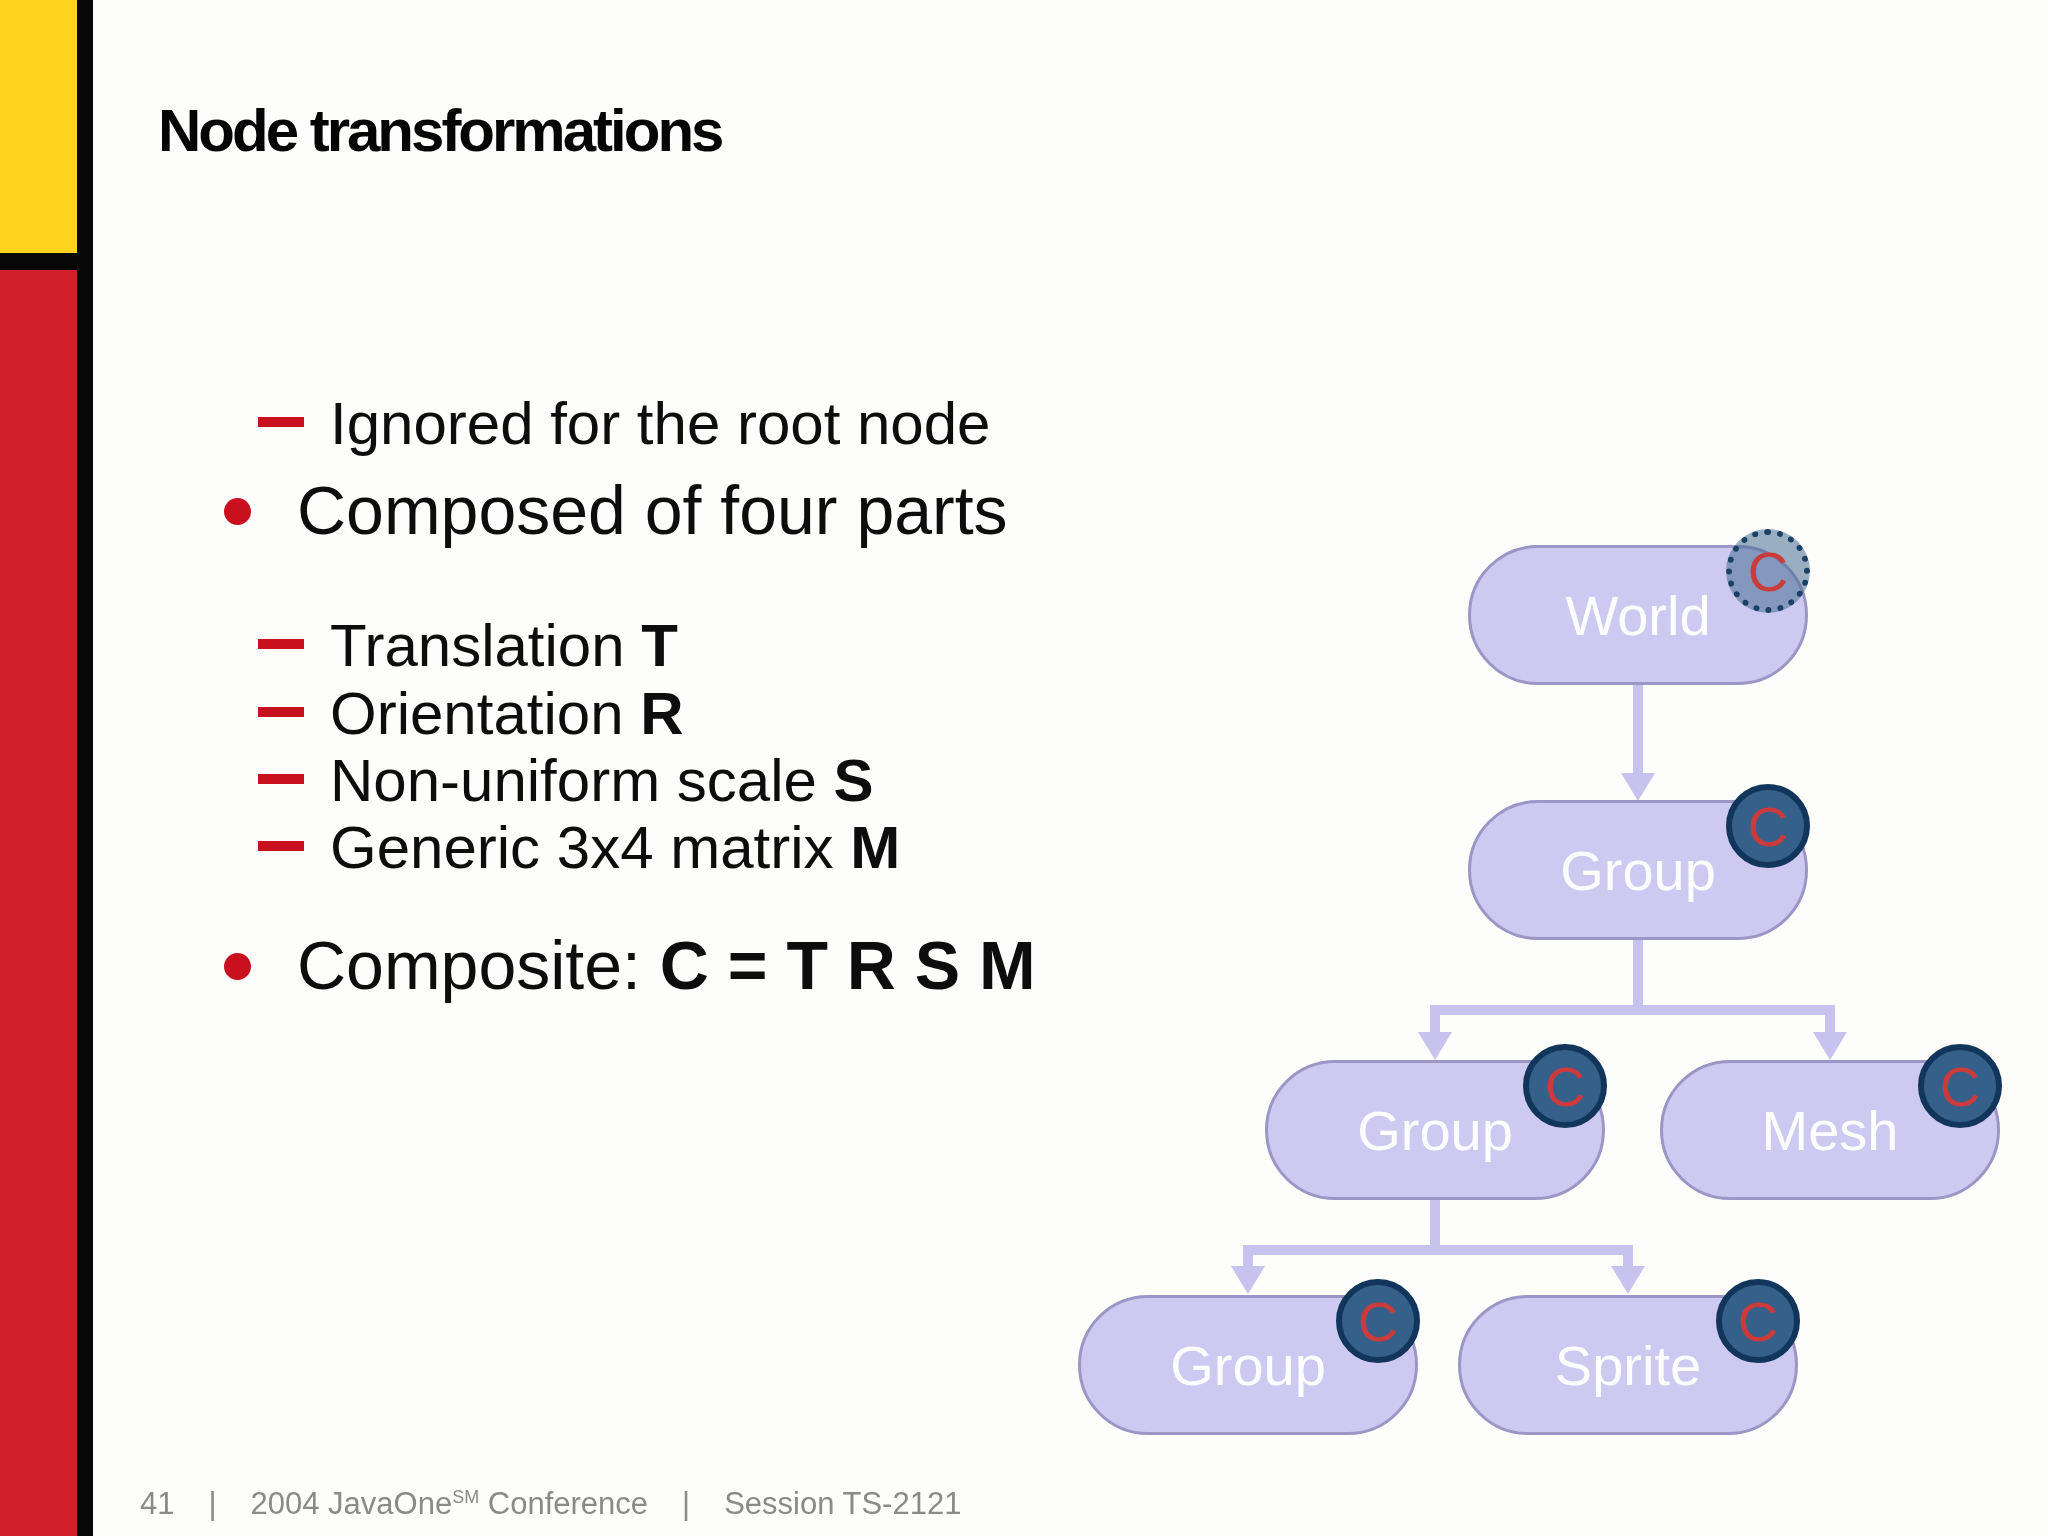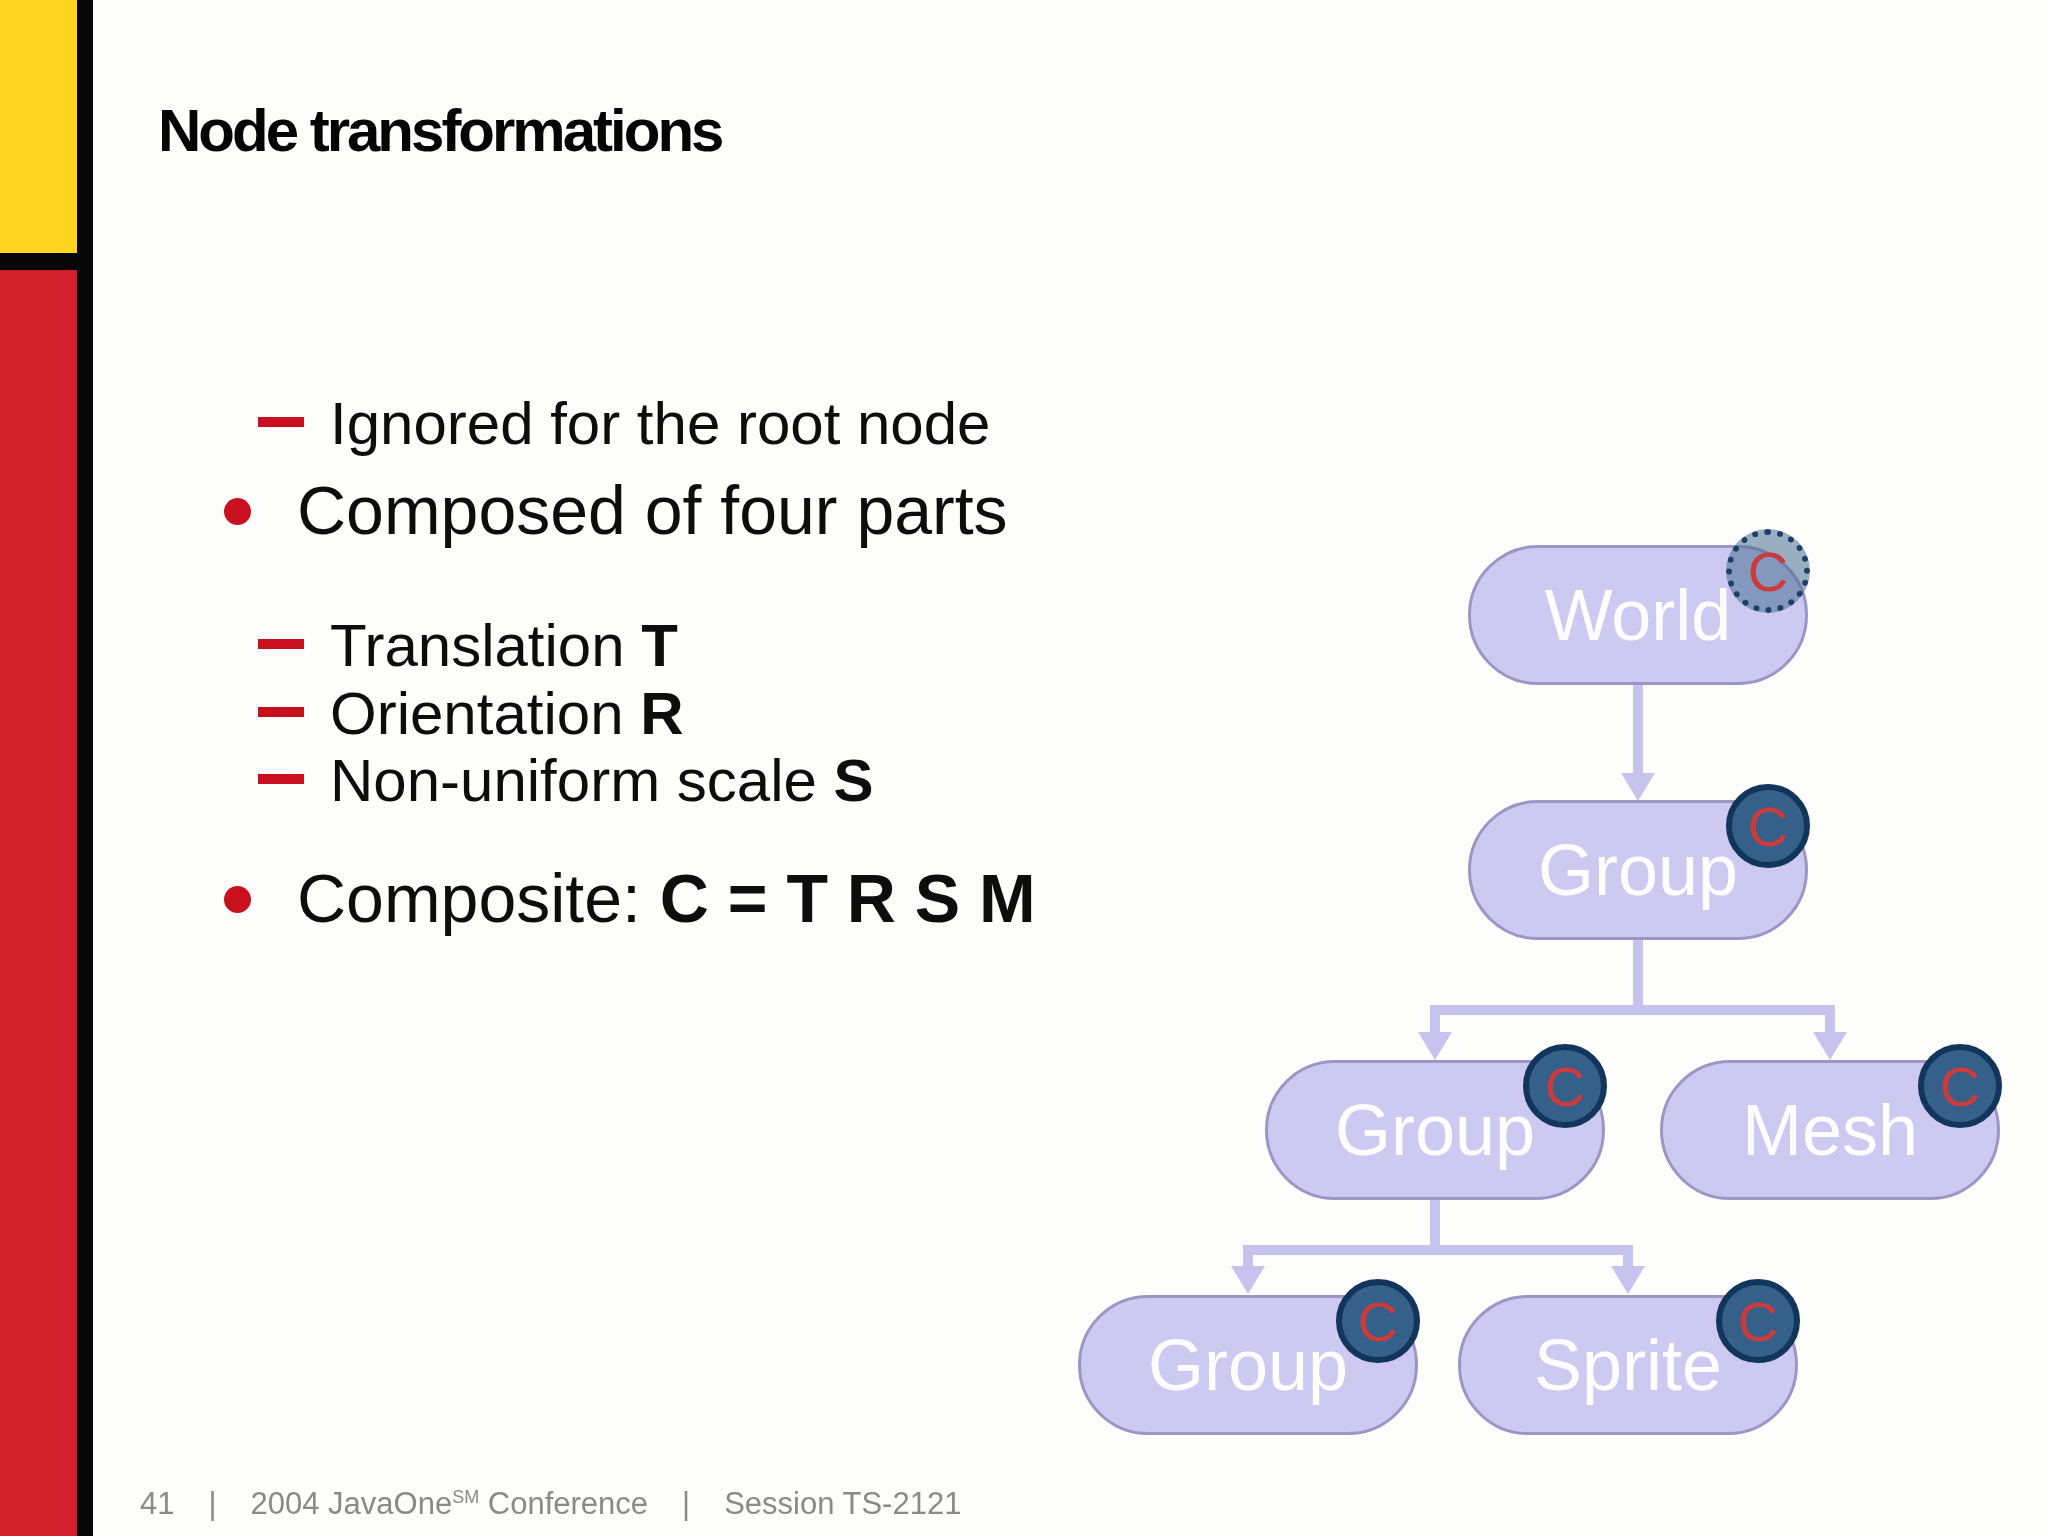--- a/index.html
+++ b/index.html
@@ -30,21 +30,21 @@
   .mt-b2{margin-top:15px;}
   .mt-s1{margin-top:64px;}
   .mt-s{}
   .mt-b3{margin-top:46px;}
 
   
   .node{
     position:absolute;width:340px;height:140px;border-radius:70px;
     background:#cdc9f0;border:3px solid #9b96c6;box-sizing:border-box;
     display:flex;align-items:center;justify-content:center;
-    font-size:72px;color:#fdfdff;
+    font-size:56px;color:#fdfdff;
   }
   .badge{
     position:absolute;width:72px;height:72px;border-radius:50%;
     background:#34608a;border:6px solid #12355c;
     display:flex;align-items:center;justify-content:center;
     font-size:56px;color:#cc3b3b;z-index:3;
   }
   .badge.dotted{
     background:rgba(72,110,146,0.55);border:6px dotted #1c4166;
   }
@@ -93,20 +93,24 @@
   <div class="row-l2 mt-s">
     <span class="dash"></span>
     <span><span>Orientation </span><span class="bold">R</span></span>
   </div>
 
   <div class="row-l2 mt-s">
     <span class="dash"></span>
     <span><span>Non-uniform scale </span><span class="bold">S</span></span>
   </div>
 
+  <div class="row-l2 mt-s">
+    <span class="dash"></span>
+    <span><span>Generic 3x4 matrix </span><span class="bold">M</span></span>
+  </div>
 
   <div class="row-l1 mt-b3">
     <span class="dot"></span>
     <span><span>Composite: </span><span class="bold">C = T R S M</span></span>
   </div>
 
 </div>
 
 <div>
 

